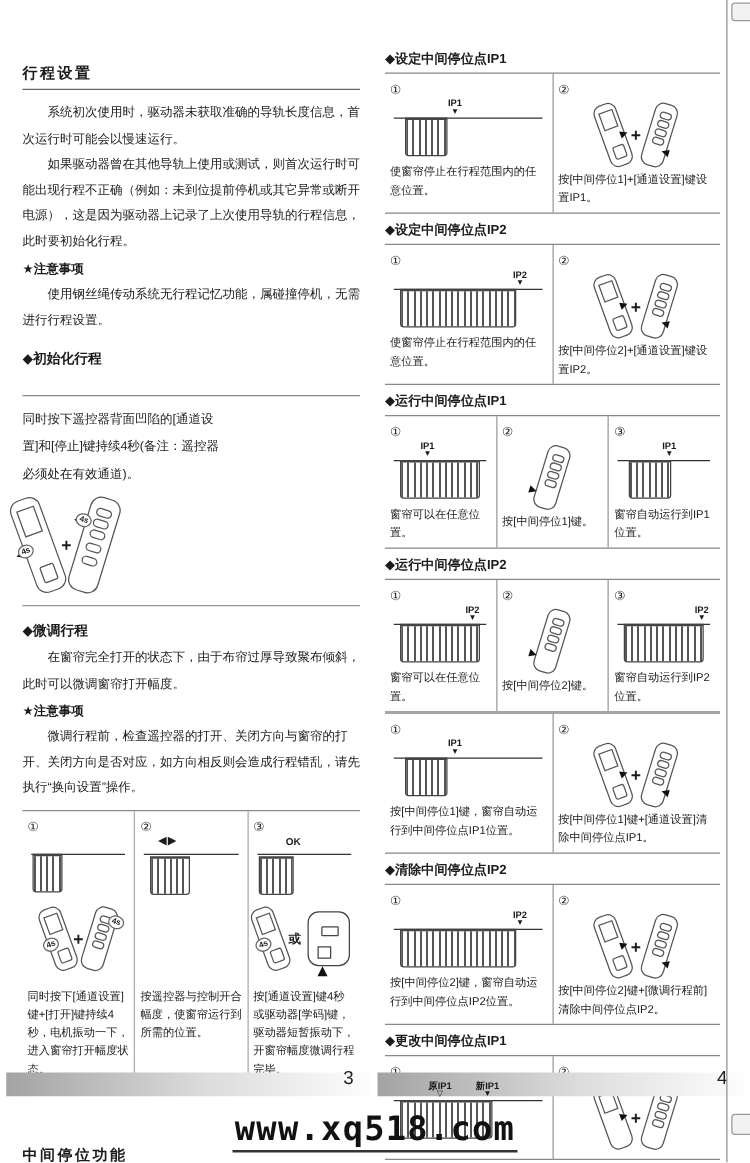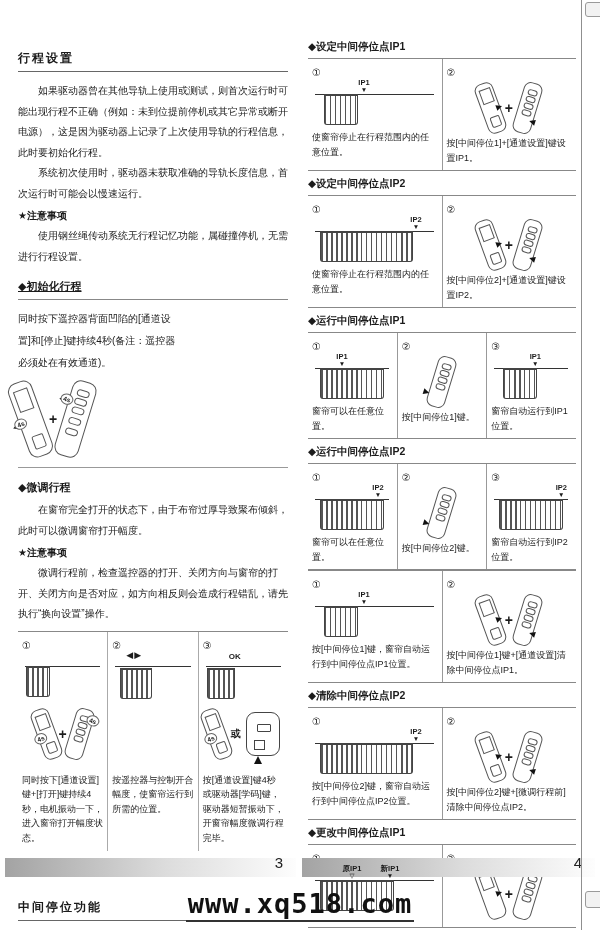--- a/index.html
+++ b/index.html
@@ -5,21 +5,21 @@
   html,body{margin:0;padding:0;}
   .page{position:relative;width:600px;height:930px;background:#ffffff;overflow:hidden;
         font-family:"Liberation Sans","DejaVu Sans",sans-serif;color:#1b1b1b;}
   
   .col-left{position:absolute;left:18px;top:50px;width:270px;}
   .col-right{position:absolute;left:308px;top:34px;width:268px;}
   
   .sec-title{font-size:12px;font-weight:bold;letter-spacing:2px;border-bottom:1.5px solid #666;
              padding-bottom:4px;margin:0 0 9px 0;}
   .subhead{font-size:11px;font-weight:bold;margin:12px 0 5px 0;}
-  .subhead.rule{border-bottom:1px solid #888;padding-bottom:5px;text-decoration:underline;}
+  .subhead.rule{border-bottom:1px solid #888;padding-bottom:22px;}
   .body-p{font-size:10px;line-height:20.5px;margin:0;text-indent:2em;}
   .note-label{font-size:10px;line-height:20px;margin:2px 0 0 0;font-weight:bold;}
   .sep{border:none;border-top:1px solid #999;margin:9px 0 7px 0;}
   
   .init-row{display:flex;gap:6px;align-items:flex-start;margin-top:8px;flex-direction:column;}
   .init-text{width:158px;font-size:10px;line-height:22px;}
   .init-fig{flex:1;display:flex;align-items:center;justify-content:center;gap:6px;height:108px;}
   
   .rm{position:relative;width:17px;height:50px;border:1.2px solid #555;border-radius:7px;background:#fff;flex:0 0 auto;}
   .rm.big{width:23px;height:76px;border-radius:9px;}
@@ -89,22 +89,22 @@
   .corner-box.bottom{top:891px;height:15px;}
 </style>
 </head>
 <body>
 
 <div class="page">
 
   <div class="col-left">
 
     <div class="sec-title">行程设置</div>
+    <p class="body-p">系统初次使用时，驱动器未获取准确的导轨长度信息，首次运行时可能会以慢速运行。</p>
     <p class="body-p">如果驱动器曾在其他导轨上使用或测试，则首次运行时可能出现行程不正确（例如：未到位提前停机或其它异常或断开电源），这是因为驱动器上记录了上次使用导轨的行程信息，此时要初始化行程。</p>
-    <p class="body-p">系统初次使用时，驱动器未获取准确的导轨长度信息，首次运行时可能会以慢速运行。</p>
     <p class="note-label">★注意事项</p>
     <p class="body-p">使用钢丝绳传动系统无行程记忆功能，属碰撞停机，无需进行行程设置。</p>
 
     <div class="subhead rule">◆初始化行程</div>
     <div class="init-row">
       <div class="init-text">同时按下遥控器背面凹陷的[通道设置]和[停止]键持续4秒(备注：遥控器必须处在有效通道)。</div>
       <div class="init-fig">
         <span class="rm big tl">
           <span class="scr"></span>
           <span class="stopbtn"></span>

